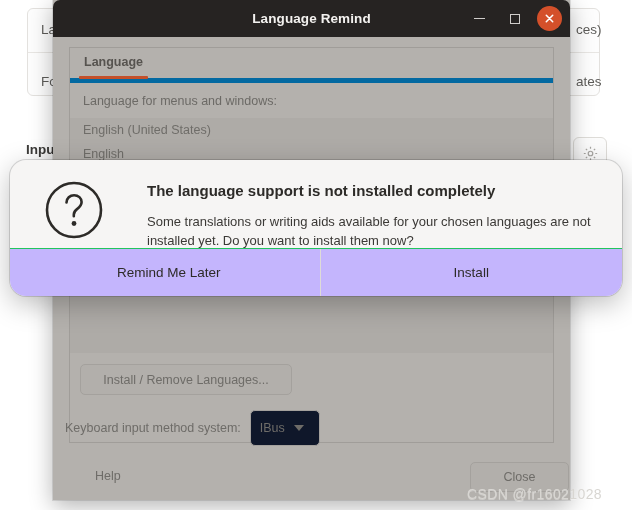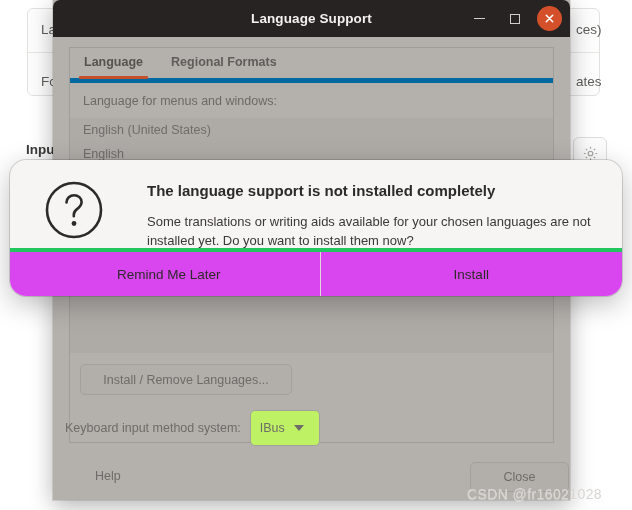--- a/index.html
+++ b/index.html
@@ -87,21 +87,21 @@
     border: 1px solid #a4a19d; border-radius: 5px; background: #b2afab;
     display: flex; align-items: center; justify-content: center;
     font-size: 12.5px; color: #6e6c68;
   }
   .kbd-row {
     position: absolute; left: 12px; top: 410px; display: flex; align-items: center; gap: 9px;
   }
   .kbd-label { font-size: 12.5px; color: #6e6c68; }
   .kbd-combo {
     height: 30px; padding: 17px 9px; min-width: 70px;
-    border: 1px solid #a4a19d; border-radius: 5px; background: #bef264;
+    border: 1px solid #a4a19d; border-radius: 5px; background: #0f172a;
     display: flex; align-items: center; gap: 9px;
     font-size: 12.5px; color: #6e6c68;
   }
   .caret-down {
     width: 0; height: 0; border-left: 5px solid transparent; border-right: 5px solid transparent;
     border-top: 6px solid #6e6c68;
   }
   .ls-help {
     position: absolute; left: 42px; top: 469px; font-size: 12.5px; color: #6e6c68;
   }
@@ -133,21 +133,21 @@
     position: absolute; left: 131px; top: 103px;
     display: flex; align-items: center; gap: 14px;
     font-size: 13px; color: #2d2b28;
   }
   .tri-right {
     width: 0; height: 0; border-top: 4.5px solid transparent;
     border-bottom: 4.5px solid transparent; border-left: 6px solid #3b3936;
   }
   .dlg-actions {
     position: absolute; left: 0; bottom: 0; width: 100%; height: 48px;
-    display: flex; border-top: 4px solid #22c55e; background: #d946ef; padding-left: 8px;
+    display: flex; border-top: 1px solid #22c55e; background: #c4b5fd; padding-left: 8px;
   }
   .dlg-btn {
     flex: 1; display: flex; align-items: center; justify-content: center;
     font-size: 13.5px; color: #2d2b28; cursor: default;
   }
   .dlg-btn + .dlg-btn { border-left: 1px solid #dedbd8; }
 
   
   .watermark {
     position: absolute; left: 467px; top: 486px;
@@ -176,43 +176,40 @@
       <svg width="17" height="17" viewBox="0 0 24 24" fill="none" stroke="#a8a6a2" stroke-width="1.7">
         <circle cx="12" cy="12" r="3.2"></circle>
         <path d="M12 2.6v2.6M12 18.8v2.6M2.6 12h2.6M18.8 12h2.6M5.4 5.4l1.9 1.9M16.7 16.7l1.9 1.9M18.6 5.4l-1.9 1.9M7.3 16.7l-1.9 1.9"></path>
       </svg>
     </div>
   </div>
 
   <div class="ls-window">
 
     <div class="ls-titlebar">
-      <span class="ls-title">Language Support</span>
+      <span class="ls-title">Language Remind</span>
       <div class="tb-btns">
         <div class="tb-btn min">
           <span></span>
         </div>
         <div class="tb-btn max">
           <span></span>
         </div>
         <div class="tb-btn close">
           <svg width="11" height="11" viewBox="0 0 12 12" stroke="#ffffff" stroke-width="1.7" stroke-linecap="round">
             <path d="M2.5 2.5 L9.5 9.5 M9.5 2.5 L2.5 9.5"></path>
           </svg>
         </div>
       </div>
     </div>
 
     <div class="ls-notebook">
       <div class="tabs">
         <div class="tab active">
           <span>Language</span>
-        </div>
-        <div class="tab">
-          <span>Regional Formats</span>
         </div>
       </div>
 
       <span class="ls-section-label">Language for menus and windows:</span>
 
       <div class="lang-list">
         <div class="lang-item">
           <span>English (United States)</span>
         </div>
         <div class="lang-item">

